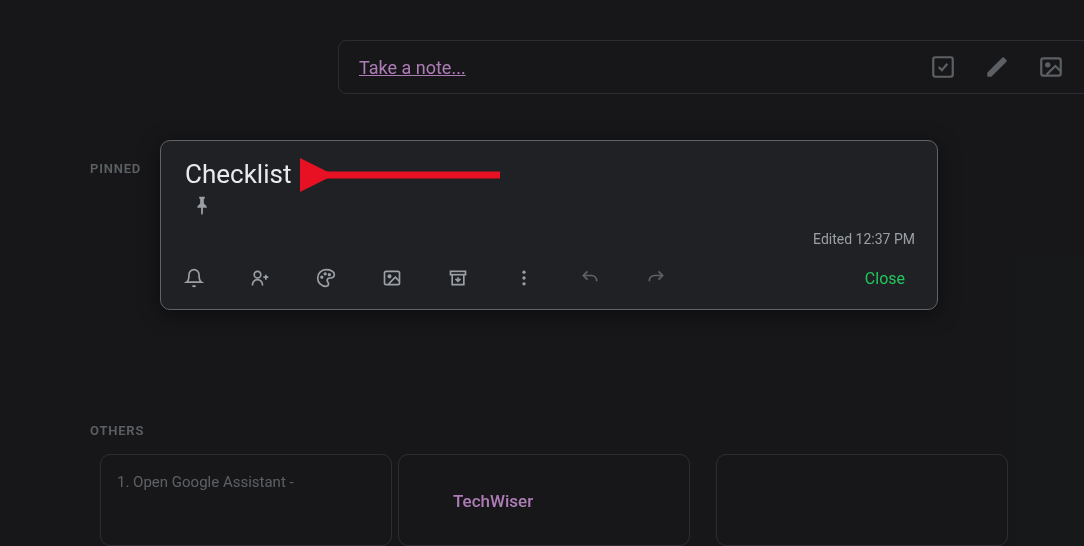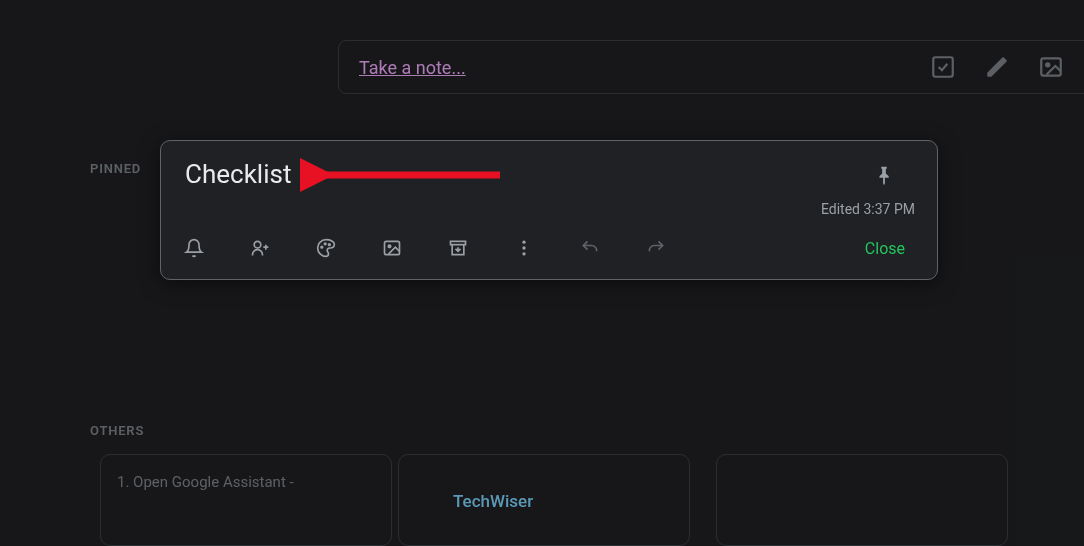--- a/index.html
+++ b/index.html
@@ -60,21 +60,21 @@
       background: #202124;
       border: 1px solid #3c4043;
       border-radius: 10px;
       padding: 16px;
       color: #9aa0a6;
     }
     .bg-card-1 { top: 454px; left: 80px; width: 292px; height: 92px; margin-left: 20px; }
     .bg-card-2 { top: 454px; left: 398px; width: 292px; height: 92px; }
     .bg-card-3 { top: 454px; left: 716px; width: 292px; height: 92px; }
     .bg-card-text { font-size: 15px; line-height: 1.5; color: #80868b; }
-    .bg-card-2-title { font-size: 17px; font-weight: 500; color: #7dd3fc; padding-top: 20px; text-align: left; padding-left: 38px; }
+    .bg-card-2-title { font-size: 17px; font-weight: 500; color: #f0abfc; padding-top: 20px; text-align: left; padding-left: 38px; }
 
     
     .dim-overlay {
       position: absolute;
       inset: 0;
       background: rgba(0,0,0,0.28);
       pointer-events: none;
     }
 
     
@@ -87,20 +87,21 @@
       border: 1px solid #5f6368;
       border-radius: 10px;
       box-shadow: 0 4px 20px rgba(0,0,0,0.5);
       z-index: 10;
     }
     .modal-header {
       padding: 18px 36px 6px 24px;
       display: flex;
       align-items: flex-start;
       justify-content: space-between;
+      flex-direction: column;
     }
     .modal-title {
       font-size: 26px;
       font-weight: 400;
       color: #e8eaed;
     }
     .pin-btn {
       width: 34px;
       height: 34px;
       display: flex;
@@ -200,21 +201,21 @@
 
 <div class="modal">
   <div class="modal-header">
     <div class="modal-title">Checklist</div>
     <div class="pin-btn">
       <svg width="22" height="22" viewBox="0 0 24 24" fill="currentColor">
           <path d="M14 4v5.17l2.59 2.59c.38.38.59.88.59 1.41V14H13v6l-1 2-1-2v-6H7v-.83c0-.53.21-1.04.59-1.41L10 9.17V4H9V2h6v2h-1z"></path>
         </svg>
     </div>
   </div>
-  <div class="modal-edited">Edited 3:37 PM</div>
+  <div class="modal-edited">Edited 12:37 PM</div>
   <div class="modal-toolbar">
     <div class="tool-btn">
       <svg width="20" height="20" viewBox="0 0 24 24" fill="none" stroke="currentColor" stroke-width="2">
           <path d="M18 8a6 6 0 10-12 0c0 7-3 9-3 9h18s-3-2-3-9"></path>
           <path d="M13.73 21a2 2 0 01-3.46 0"></path>
         </svg>
     </div>
     <div class="tool-btn">
       <svg width="20" height="20" viewBox="0 0 24 24" fill="none" stroke="currentColor" stroke-width="2">
           <circle cx="9" cy="8" r="4"></circle>

